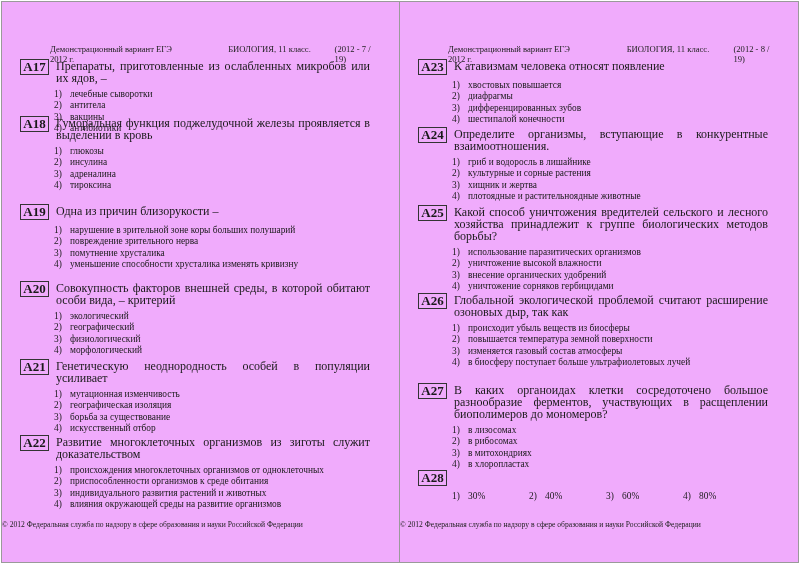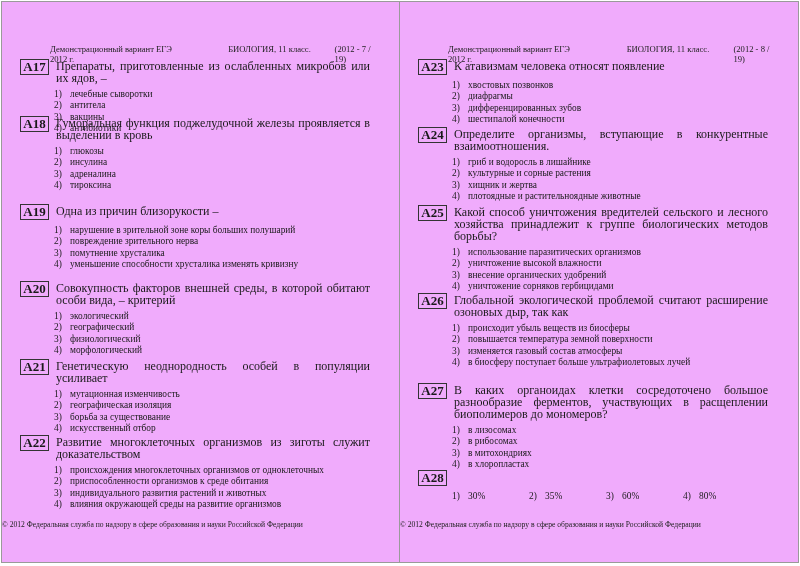--- a/index.html
+++ b/index.html
@@ -209,21 +209,21 @@
   </div>
 
   <div class="q" style="top:58px">
     <div class="q-head">
       <div class="q-num">A23</div>
       <div class="q-text">К атавизмам человека относят появление</div>
     </div>
     <ul class="opts">
       <li>
           <span class="on">1)</span>
-          <span>хвостовых позвонков</span>
+          <span>хвостовых повышается</span>
         </li>
       <li>
           <span class="on">2)</span>
           <span>диафрагмы</span>
         </li>
       <li>
           <span class="on">3)</span>
           <span>дифференцированных зубов</span>
         </li>
       <li>
@@ -337,21 +337,21 @@
     <div class="q-head">
       <div class="q-num">A28</div>
     </div>
     <div class="opts-row">
       <div class="cell">
           <span class="on">1)</span>
           <span>30%</span>
         </div>
       <div class="cell">
           <span class="on">2)</span>
-          <span>35%</span>
+          <span>40%</span>
         </div>
       <div class="cell">
           <span class="on">3)</span>
           <span>60%</span>
         </div>
       <div class="cell">
           <span class="on">4)</span>
           <span>80%</span>
         </div>
     </div>

